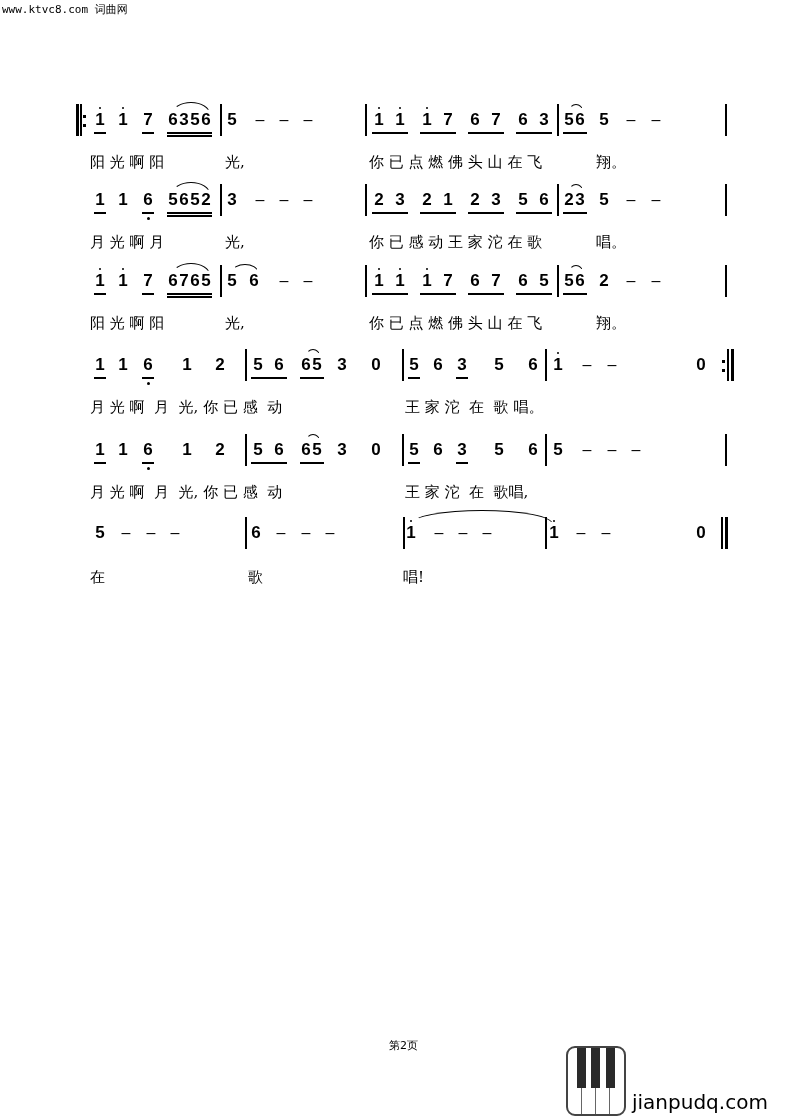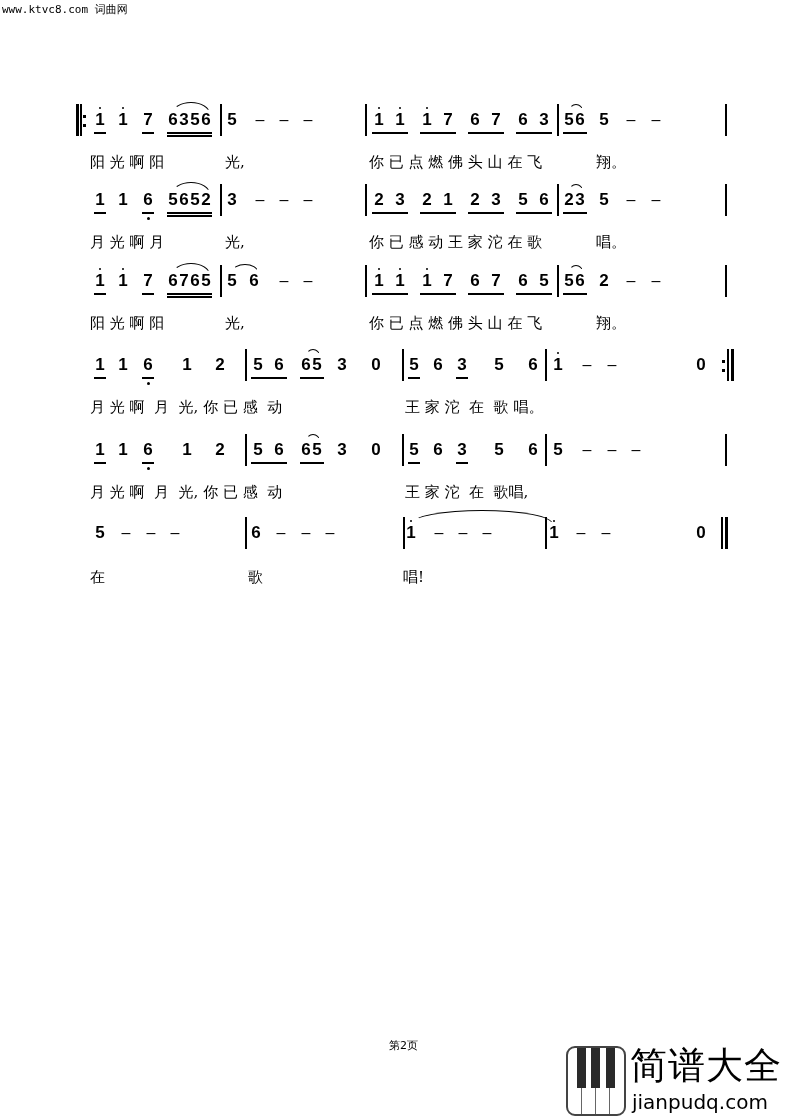--- a/index.html
+++ b/index.html
@@ -315,15 +315,14 @@
 
 <div class="logo">
   <div class="piano">
     <div class="wk" style="left:13px;"></div>
     <div class="wk" style="left:27px;"></div>
     <div class="wk" style="left:41px;"></div>
     <div class="bk" style="left:9px;"></div>
     <div class="bk" style="left:23px;"></div>
     <div class="bk" style="left:38px;"></div>
   </div>
-  <div class="logo-title">简谱大全</div>
   <div class="logo-url">jianpudq.com</div>
 </div>
 
 </body></html>

